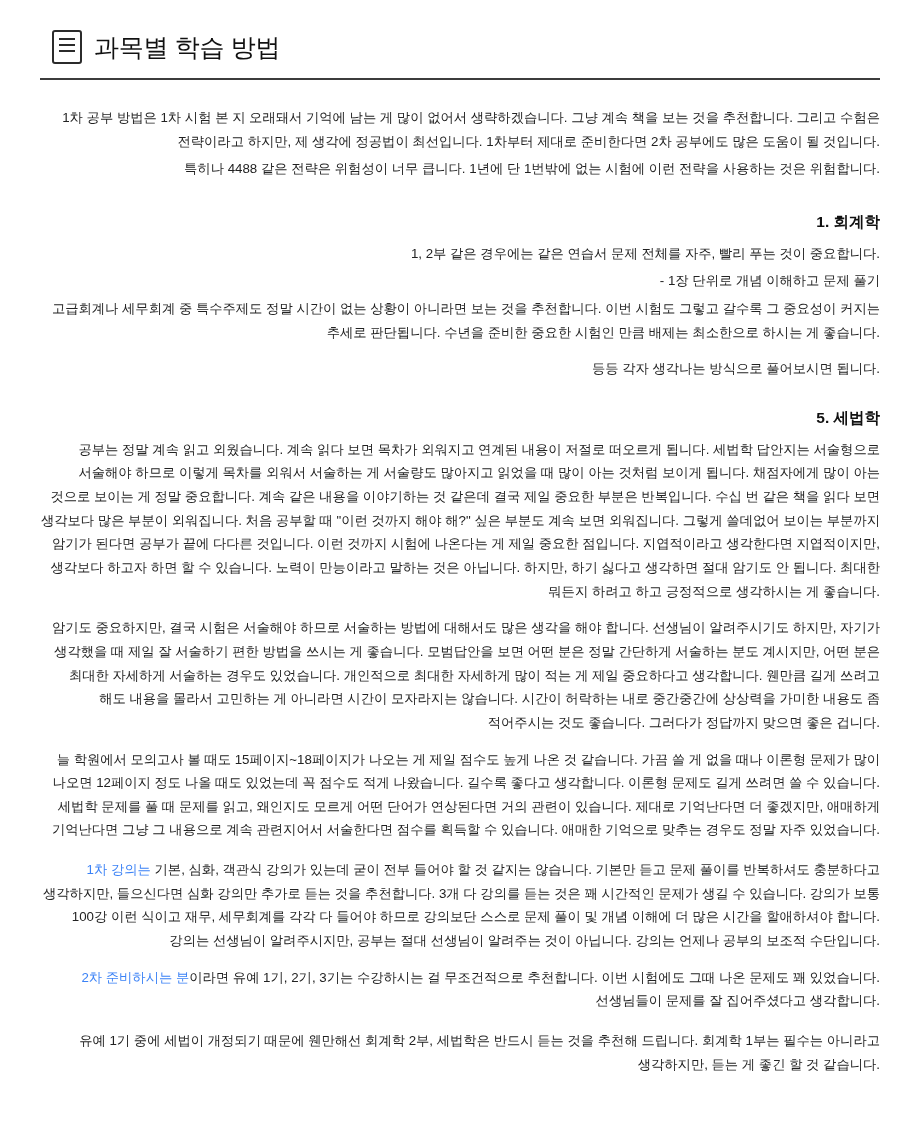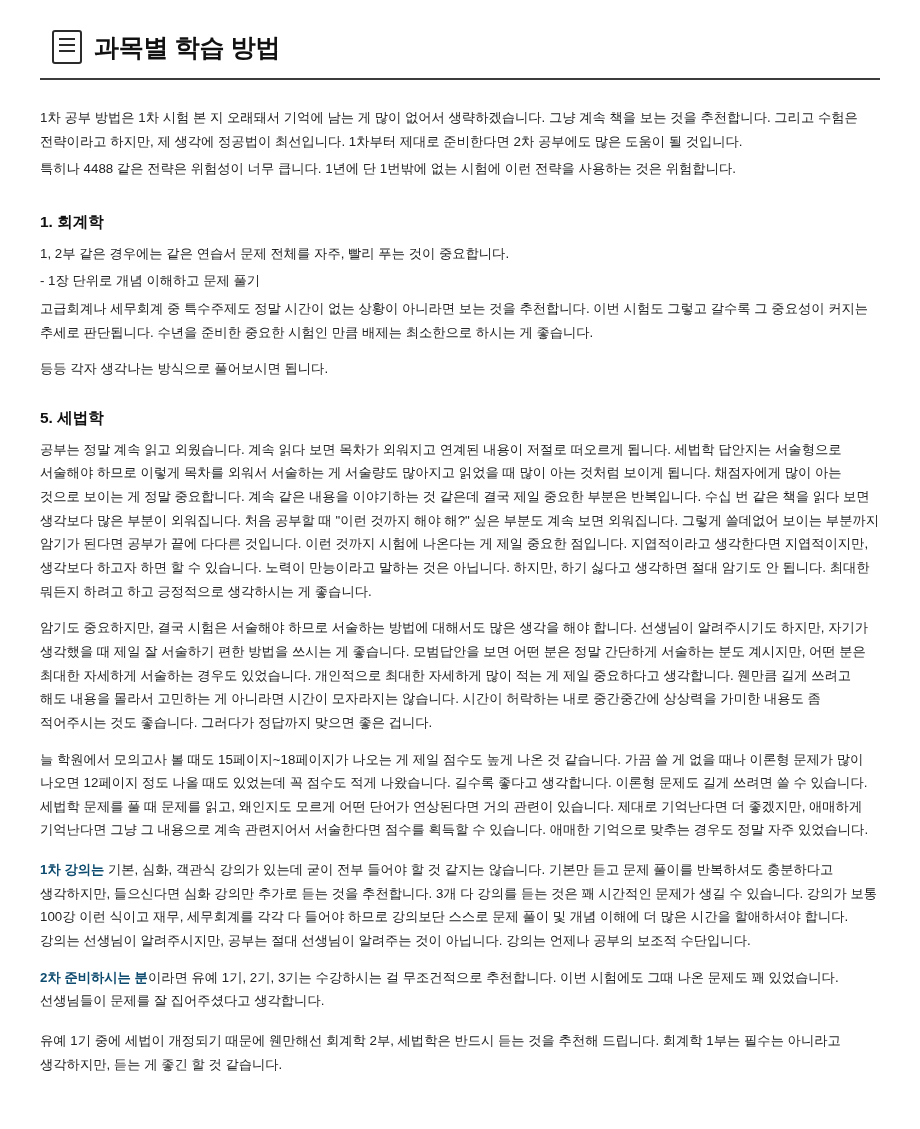--- a/index.html
+++ b/index.html
@@ -42,53 +42,54 @@
     right: 5px;
     height: 2px;
     background: #2b2b2b;
     display: block;
   }
   .doc-icon i:nth-child(1) { top: 6px; }
   .doc-icon i:nth-child(2) { top: 12px; }
   .doc-icon i:nth-child(3) { top: 18px; }
   .page-title {
     font-size: 25px;
-    font-weight: bold;
+    font-weight: normal;
     letter-spacing: -0.3px;
     color: #111111;
     line-height: 1.2;
   }
   
   .para {
     font-size: 13.3px;
     line-height: 1.78;
     color: #222222;
     margin: 0 0 13px 0;
-    text-align: left;
+    text-align: right;
     word-break: keep-all;
   }
   .para.tight {
     margin-bottom: 4px;
   }
   .block {
     margin-bottom: 16px;
   }
   .section-heading {
     font-size: 15.5px;
     font-weight: bold;
     color: #111111;
     margin: 26px 0 9px 0;
     line-height: 1.4;
+    text-align: right;
   }
   .section-heading.first {
     margin-top: 30px;
   }
   .lead-in {
-    font-weight: bold;
-    color: #0c4a6e;
+    font-weight: normal;
+    color: #3b82f6;
   }
 </style>
 </head>
 <body>
 
 <div class="page">
 
   <div class="title-row">
     <div class="doc-icon">
       <i></i>

